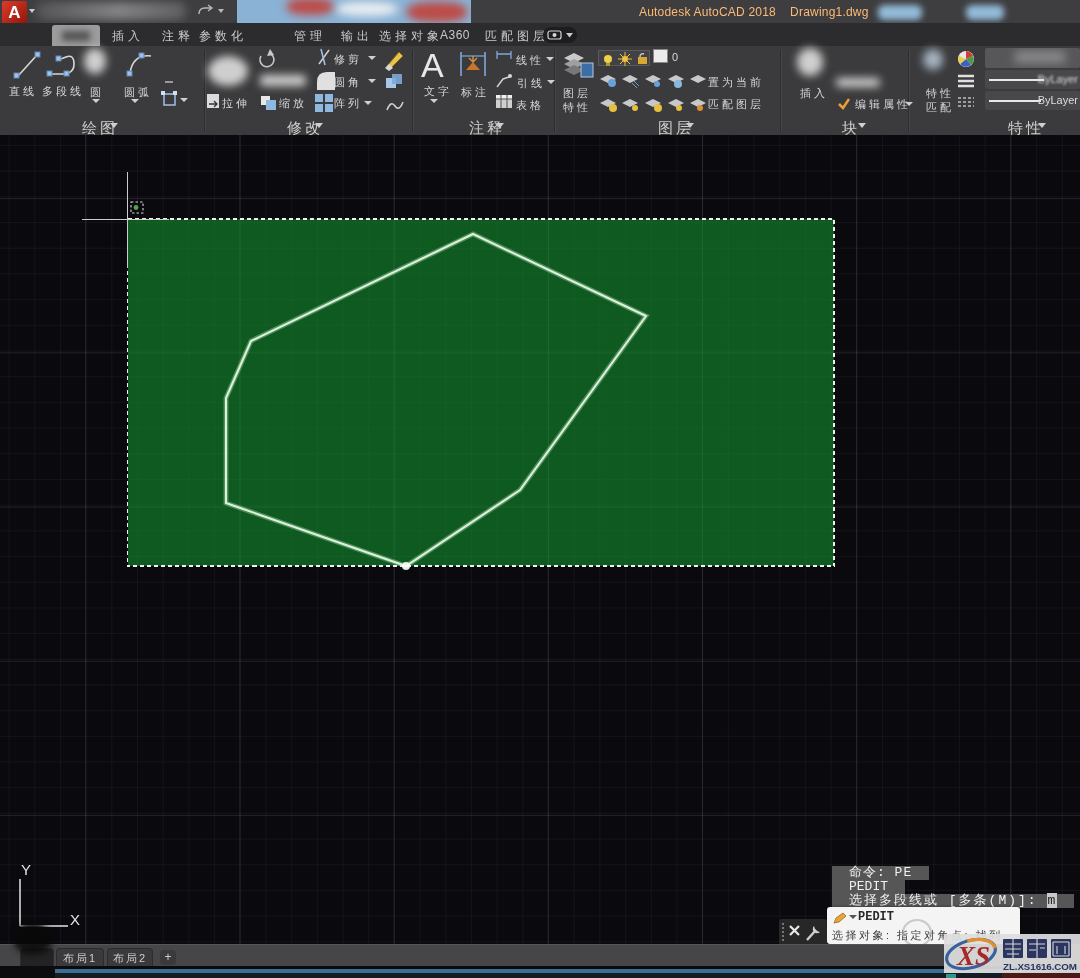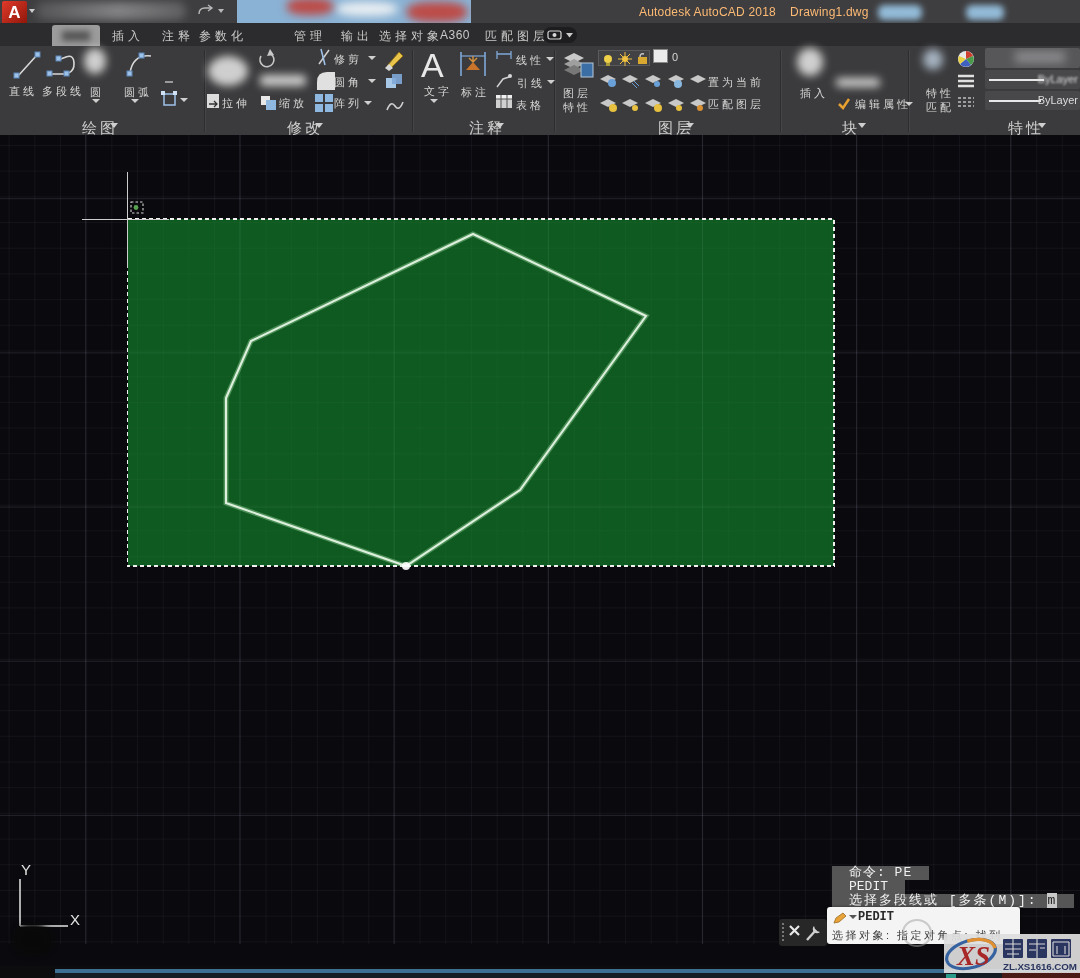--- a/index.html
+++ b/index.html
@@ -353,20 +353,26 @@
     <div class="abs" id="cmdtools">
       <div class="abs" style="left:3px;top:4px;width:4px;height:18px;border-left:2px dotted #777"></div>
       <svg class="abs" style="left:9px;top:5px" width="36" height="18">
           <path d="M2 2 L11 11 M11 2 L2 11" stroke="#e8e8e8" stroke-width="2.2"></path>
           <path d="M19 16 L28 6" stroke="#d0d0d0" stroke-width="2.4"></path>
           <path d="M26 2 a4.2 4.2 0 1 0 6 6 l-3 -1 l-2 -2 z" fill="#d0d0d0"></path>
         </svg>
     </div>
   </div>
 
+  <div class="abs" id="tabbar">
+    <div class="ltab" style="left:20px;width:34px;background:#232324"></div>
+    <div class="ltab" style="left:56px;width:48px">布局1</div>
+    <div class="ltab" style="left:107px;width:46px">布局2</div>
+    <div class="abs" style="left:160px;top:5px;width:16px;height:15px;background:#3a3a3c;border-radius:3px;color:#ccc;font-size:12px;text-align:center;line-height:14px">+</div>
+  </div>
   <div class="abs" id="bstrip">
     <div class="abs" style="left:55px;top:3px;width:1025px;height:4px;background:#3d6f92"></div>
     <div class="abs" style="left:55px;top:7px;width:1025px;height:5px;background:#141d24"></div>
     <div class="abs" style="left:946px;top:8px;width:10px;height:4px;background:#2a9a8a"></div>
     <div class="abs" style="left:1002px;top:6px;width:78px;height:6px;background:#4a1a16"></div>
   </div>
   <div class="abs" style="left:14px;top:925px;width:38px;height:29px;background:rgba(8,8,8,.85);border-radius:45%;filter:blur(3px);z-index:40"></div>
 
   <div class="abs" id="stamp">
     <svg width="137" height="39">

